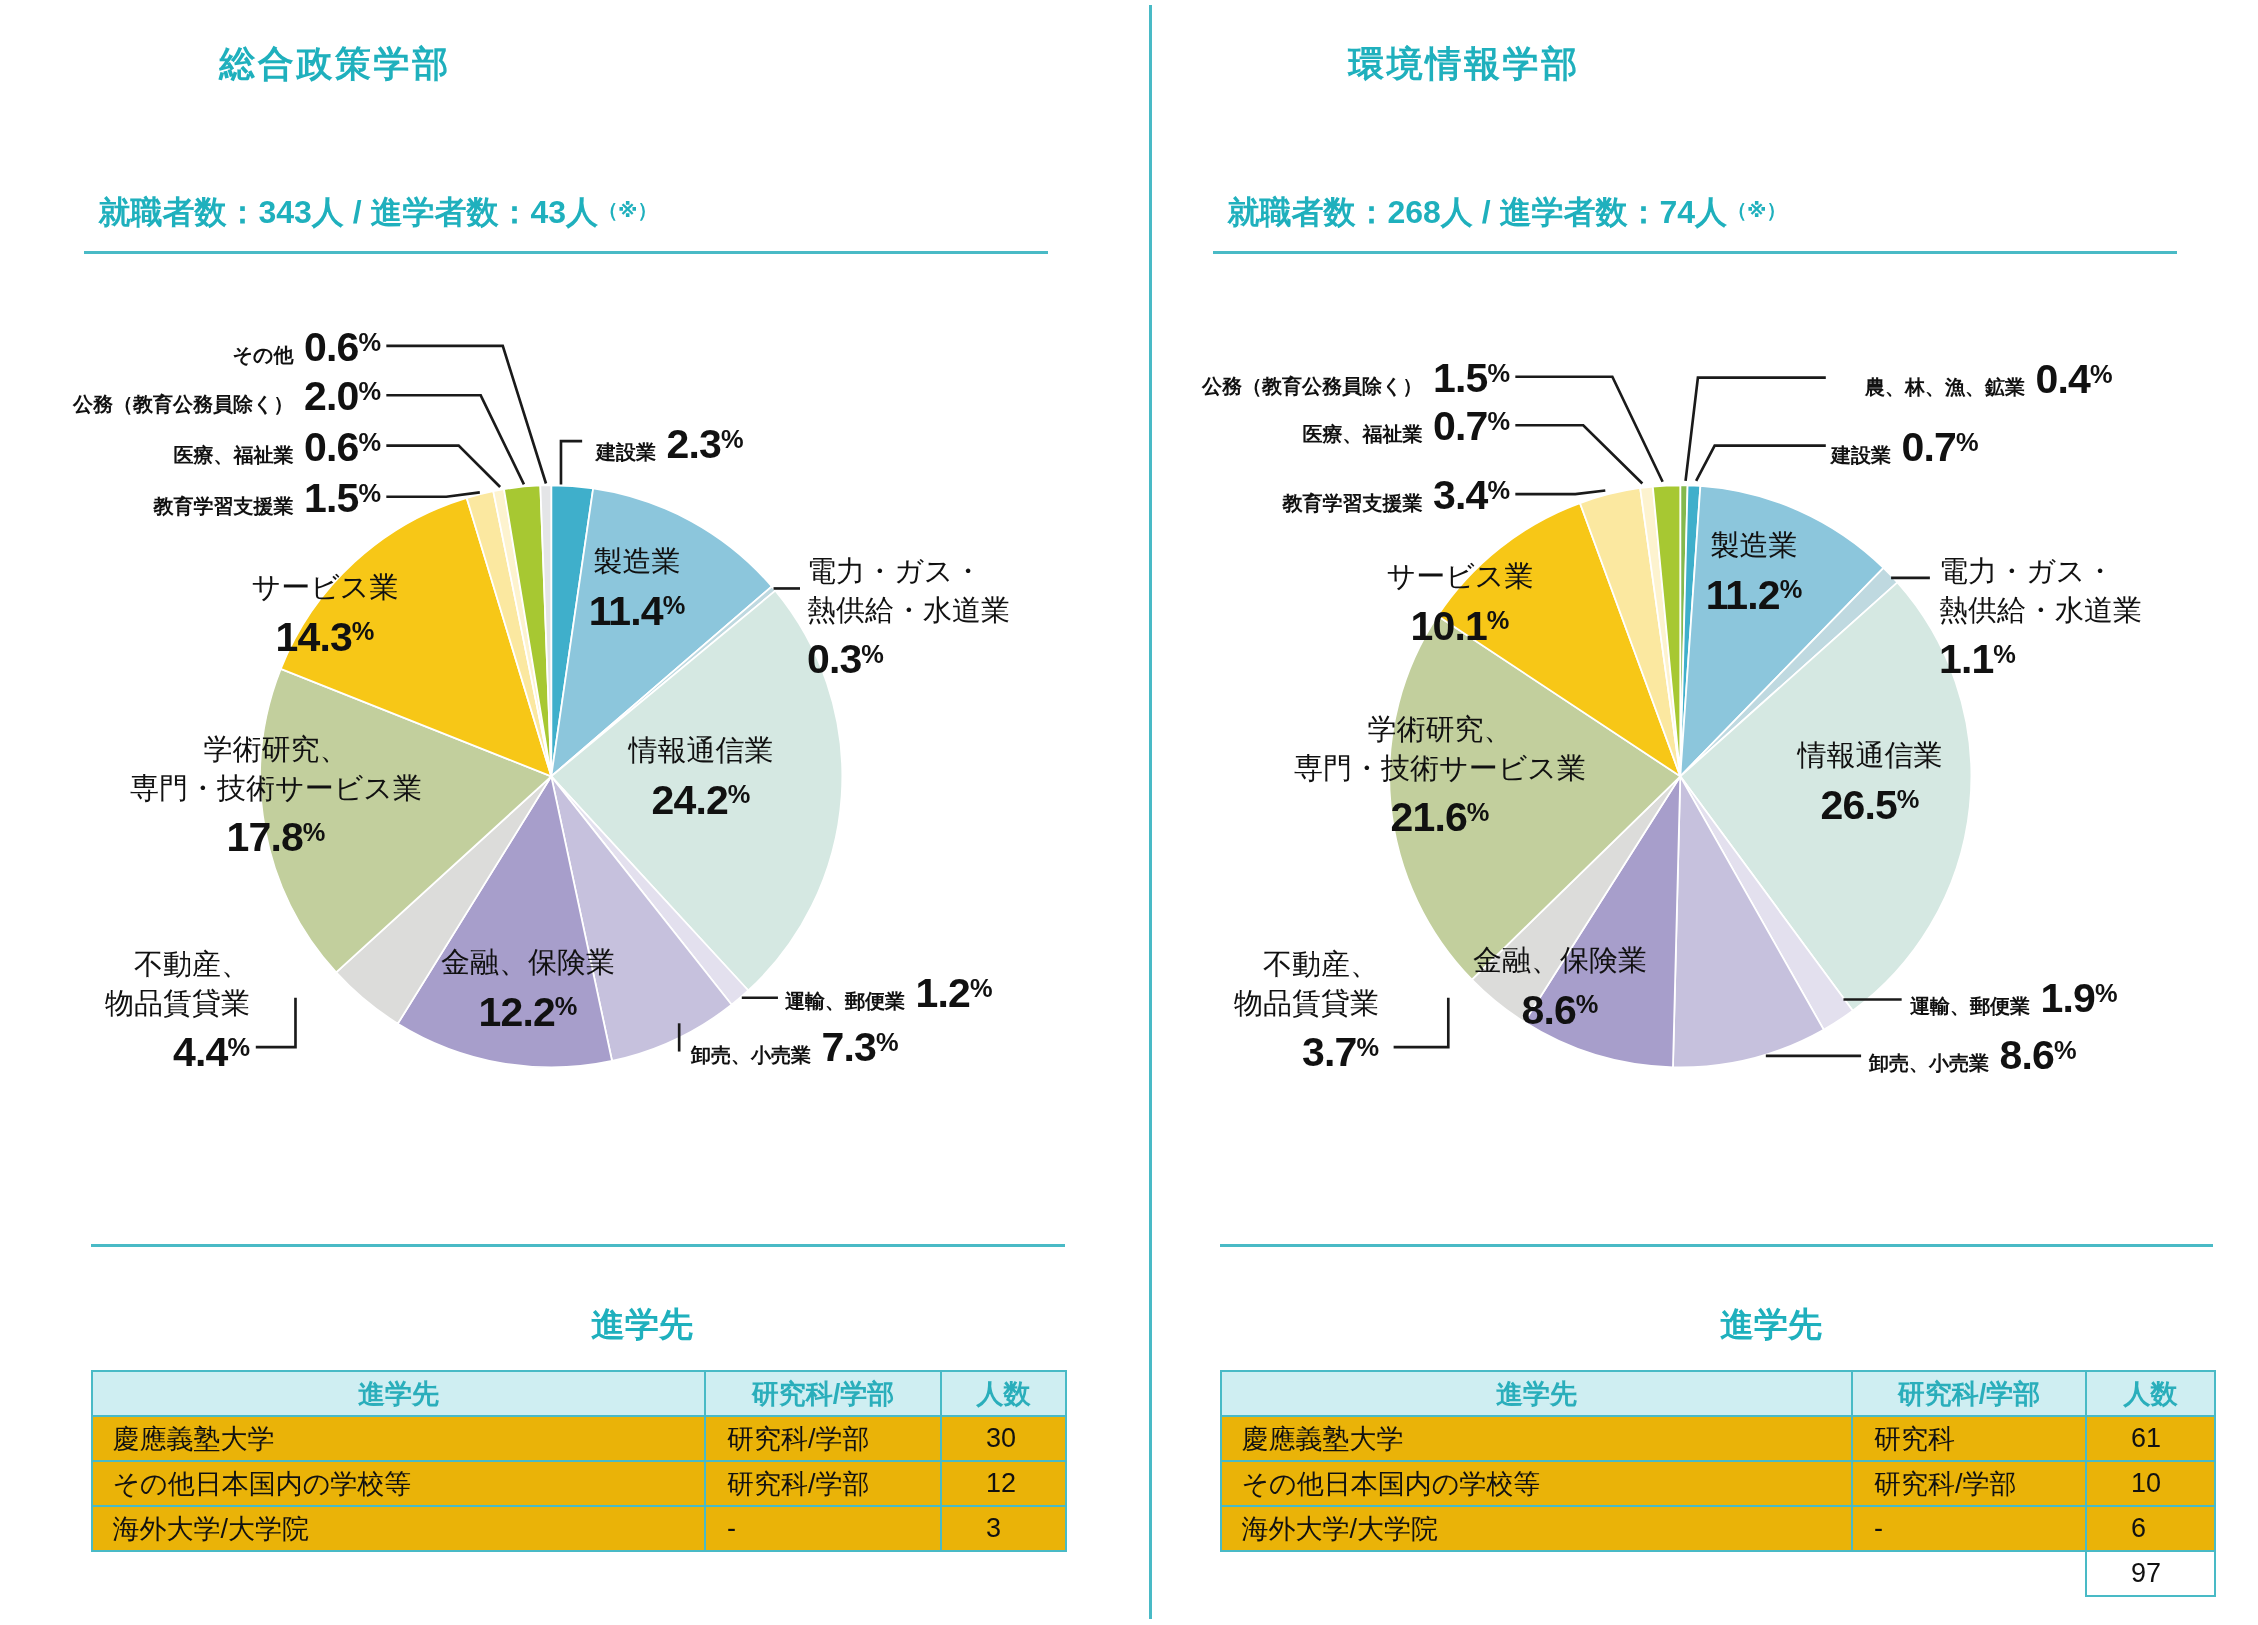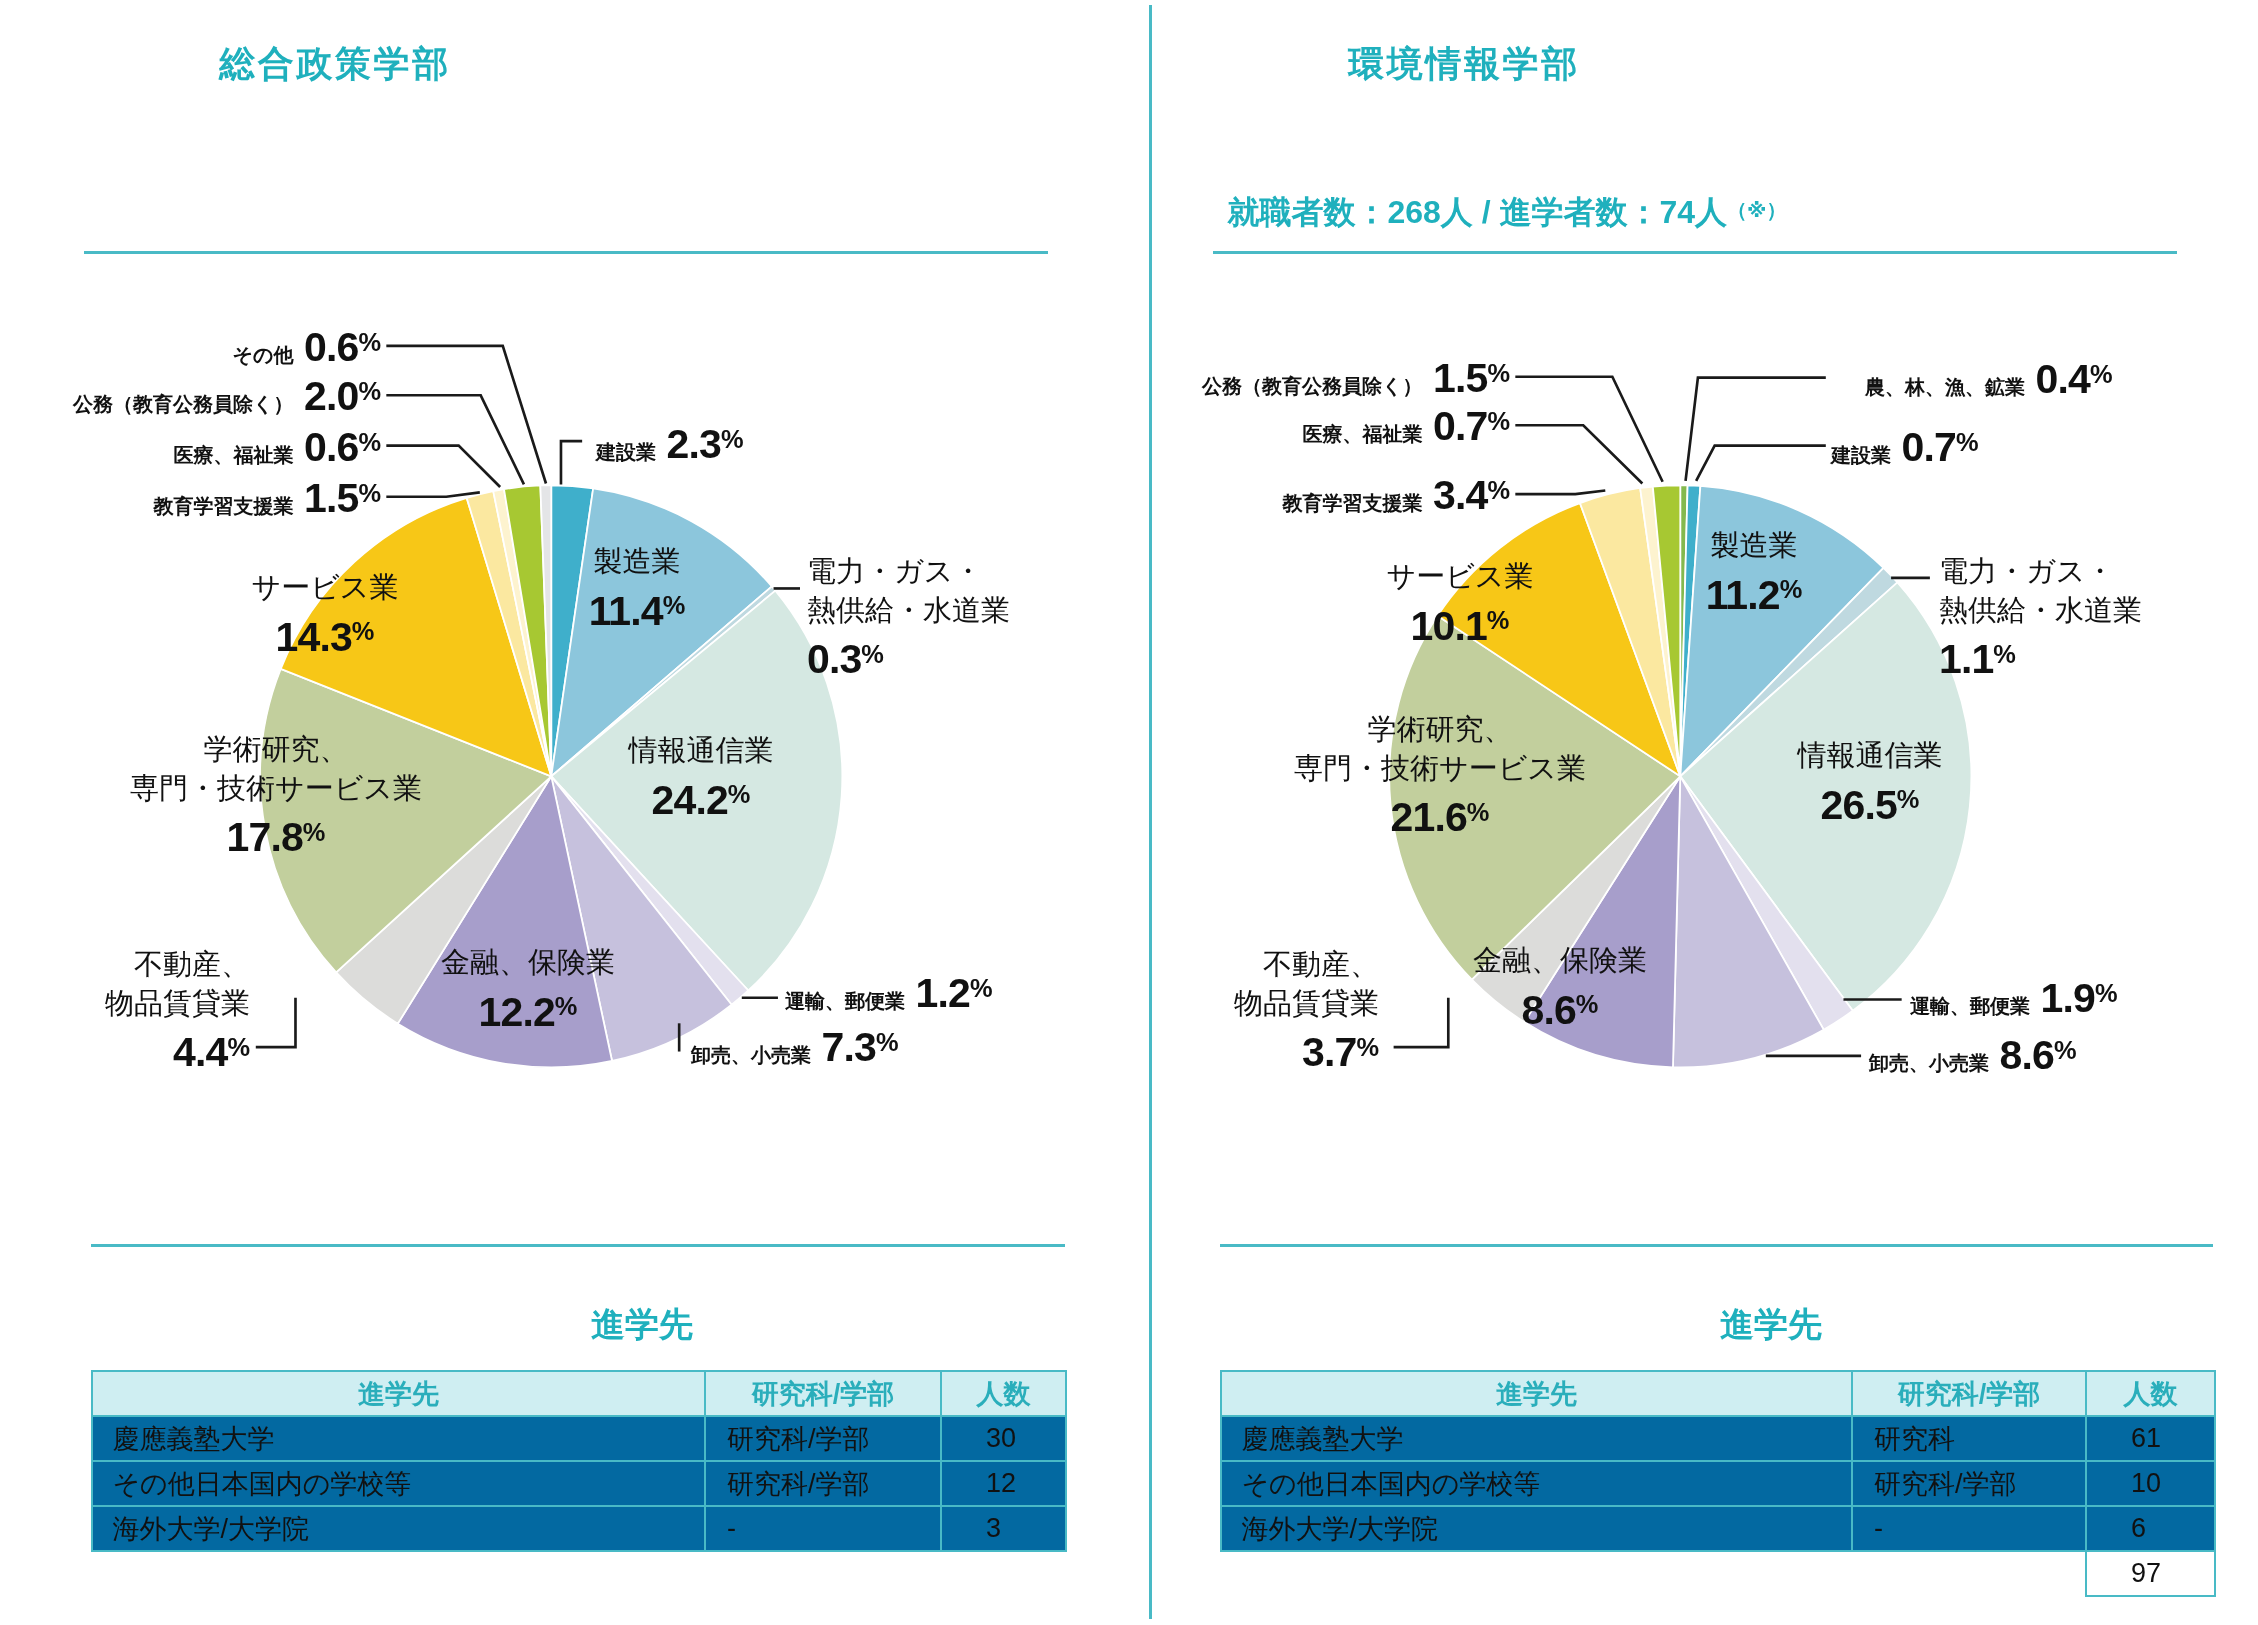--- a/index.html
+++ b/index.html
@@ -15,21 +15,21 @@
   #pies-svg{position:absolute;left:0;top:0;}
   .faculty-title{font-size:36px;font-weight:bold;color:var(--accent);letter-spacing:2.6px;white-space:nowrap;transform:translate(-50%,-50%);}
   .stats{font-size:32px;font-weight:bold;color:var(--accent);white-space:nowrap;transform:translate(-50%,-50%);}
   .stats .note{font-size:20px;vertical-align:6.2px;}
   .rule{height:2.6px;background:var(--line);}
   .divider{width:2.6px;background:var(--line);}
   .section-title{font-size:34px;font-weight:bold;color:var(--accent);white-space:nowrap;transform:translate(-50%,-50%);}
   .tablewrap table{border-collapse:collapse;table-layout:fixed;width:100%;}
   .tablewrap th,.tablewrap td{border:2.6px solid var(--line);height:43px;font-size:27px;padding:0;overflow:hidden;white-space:nowrap;}
   .tablewrap th{background:var(--hdrbg);color:#2aaebb;font-weight:bold;text-align:center;}
-  .tablewrap td{color:var(--ink);background:#0369a1;}
+  .tablewrap td{color:var(--ink);background:#eab308;}
   .tablewrap td.c1{padding-left:19.4px;text-align:left;}
   .tablewrap td.c2{padding-left:21px;text-align:left;}
   .tablewrap td.num{padding-right:14px;text-align:left;padding-left:44px;}
   .tablewrap tr.total td{border:none;background:transparent;}
   .tablewrap tr.total td.num{border:2.6px solid var(--line);background:#fff;}
   .plabel{position:absolute;color:var(--ink);pointer-events:none;white-space:nowrap;}
   .plabel .nm{font-size:29px;line-height:39px;display:block;}
   .plabel.inline{display:flex;align-items:baseline;gap:10.6px;}
   .plabel.inline .nm{display:inline;font-size:20px;font-weight:bold;}
   .plabel .pv{font-size:41px;font-weight:bold;line-height:49px;letter-spacing:-0.9px;display:block;}
@@ -207,20 +207,23 @@
       </div>
       <div class="plabel inline" style="left: 1510px; top: 377px; transform: translate(-100%, -50%); text-align: right;">
         <span class="nm">公務（教育公務員除く）</span>
         <span class="pv">1.5<span class="ps">%</span></span>
       </div>
     </div>
 
   <div class="abs divider" style="left:1149px;top:5.3px;height:1614px;"></div>
 
   <div class="abs faculty-title" style="left:335px;top:64px;">総合政策学部</div>
+  <div class="abs stats" style="left:378px;top:213px;">
+    <span>就職者数：343人 / 進学者数：43人</span><span class="note">（※）</span>
+  </div>
   <div class="abs rule" style="left:84px;top:251px;width:964px;"></div>
   <div class="abs rule" style="left:91px;top:1244px;width:974px;"></div>
   <div class="abs section-title" style="left:642px;top:1325px;">進学先</div>
 
   <div class="abs tablewrap" style="left:91px;top:1370px;width:974px;">
     <table>
       <colgroup>
           <col style="width:613px">
           <col style="width:236px">
           <col style="width:125px">

